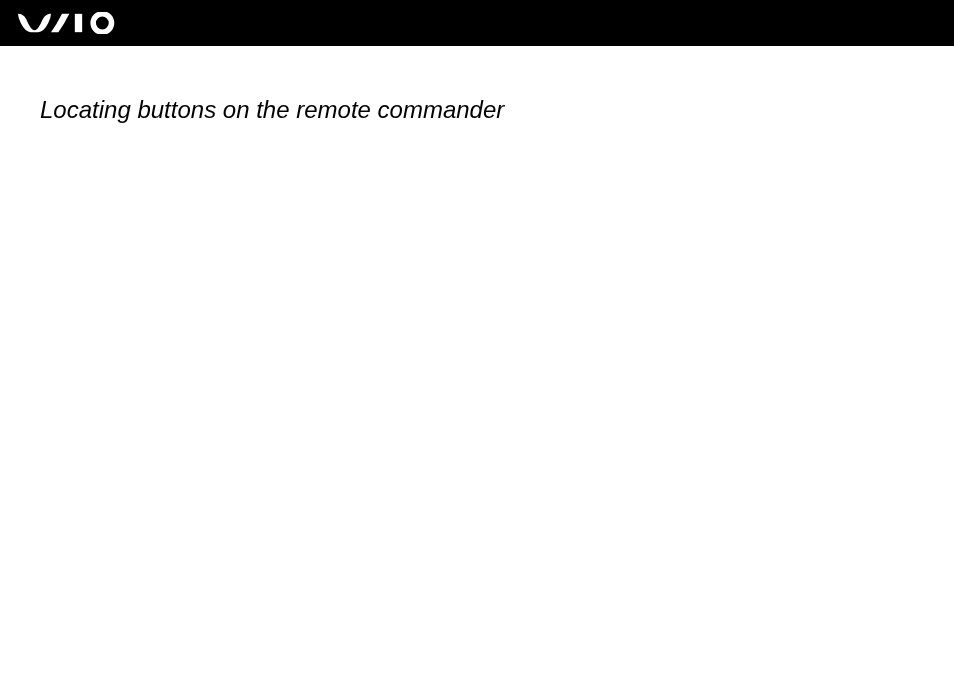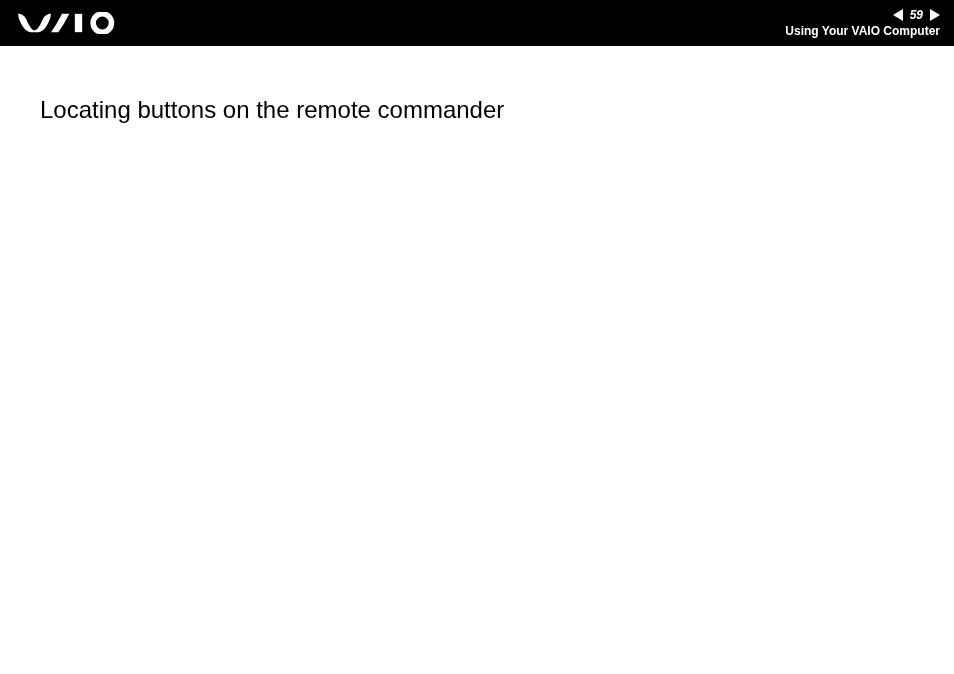--- a/index.html
+++ b/index.html
@@ -65,44 +65,37 @@
       font-style: italic;
       padding: 0 3px;
     }
     .section-title {
       color: #fff;
       font-size: 12px;
       font-weight: bold;
     }
     .content {
       padding: 50px 40px;
+      font-style: italic;
     }
     .heading {
       font-size: 24px;
       font-weight: normal;
       color: #000;
     }
   </style>
 </head>
 <body>
 
 <div class="header">
   <div class="logo">
     <svg viewBox="0 0 120 24" xmlns="http://www.w3.org/2000/svg">
       <path d="M 0 2 Q 6 2 9 8 Q 14 20 18 20 Q 22 20 27 8 Q 30 2 36 2 Q 36 6 33 12 Q 28 22 22 22 L 14 22 Q 8 22 3 12 Q 0 6 0 2 Z" fill="#fff"></path>
       <path d="M 36 22 Q 42 14 48 2 L 56 2 Q 50 14 44 22 Z" fill="#fff"></path>
       <rect x="62" y="2" width="8" height="20" fill="#fff"></rect>
       <circle cx="92" cy="12" r="10" fill="none" stroke="#fff" stroke-width="6"></circle>
     </svg>
   </div>
-  <div class="header-right">
-    <div class="pager">
-      <span class="pager-arrow left"></span>
-      <span class="page-number">59</span>
-      <span class="pager-arrow right"></span>
-    </div>
-    <div class="section-title">Using Your VAIO Computer</div>
-  </div>
 </div>
 
 <div class="content">
   <h1 class="heading">Locating buttons on the remote commander</h1>
 </div>
 
 </body></html>

